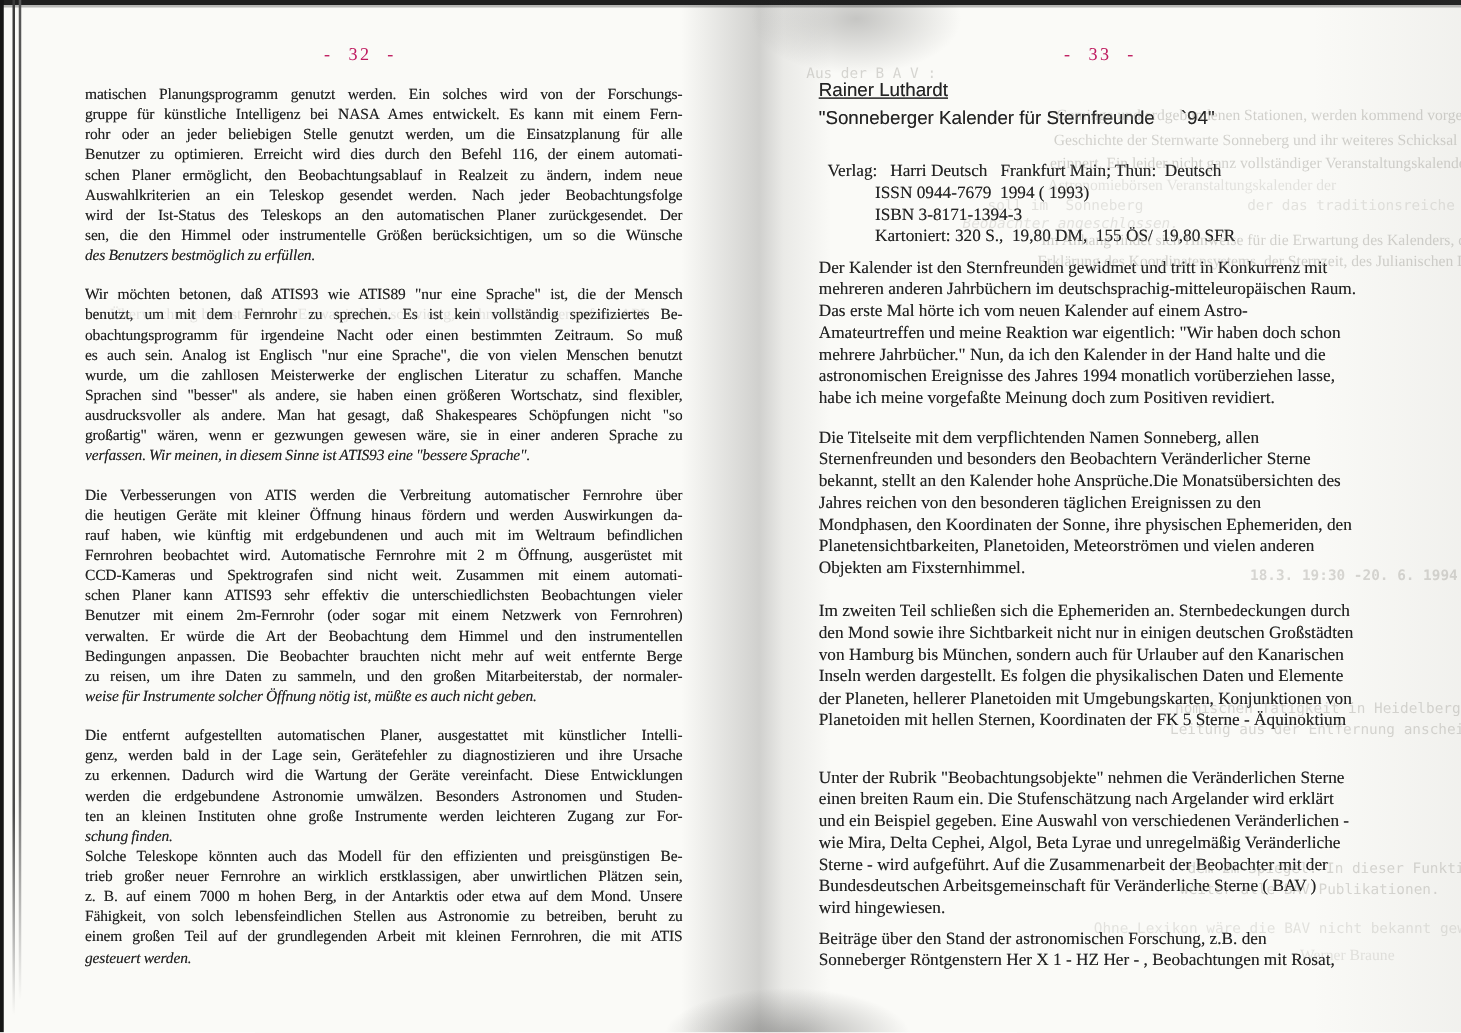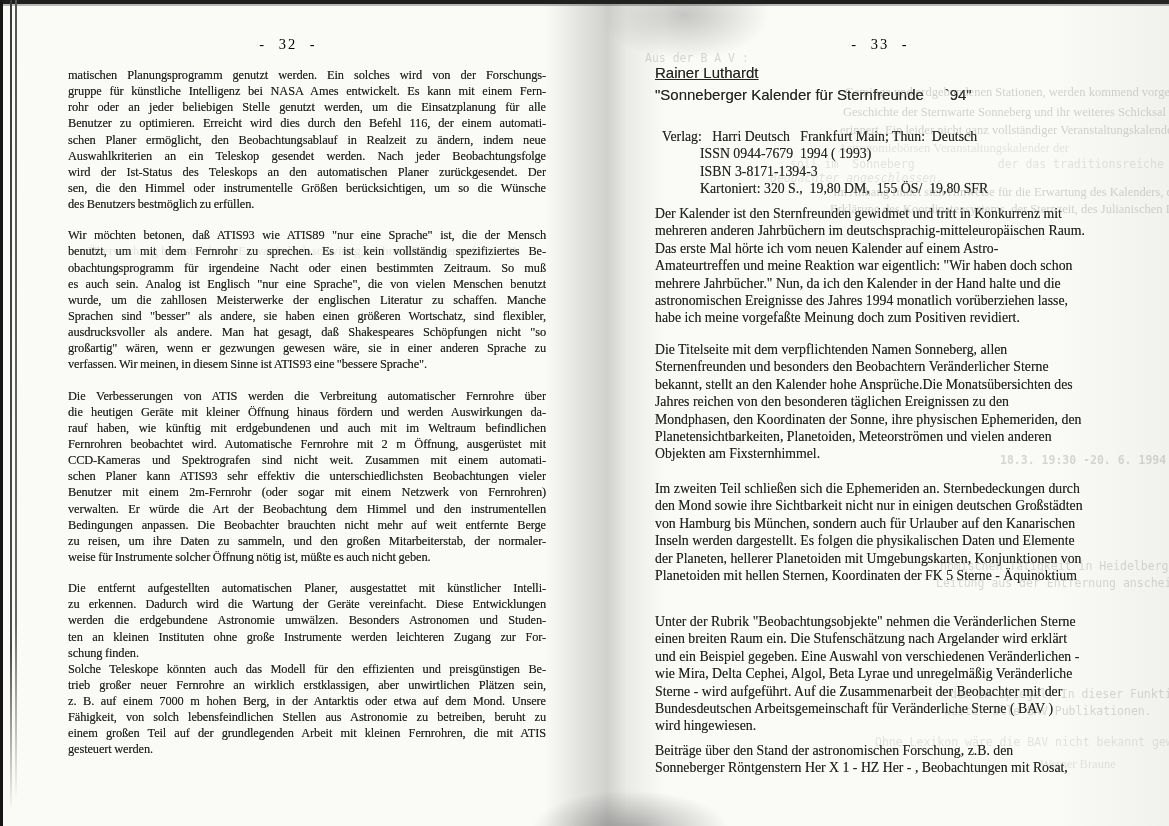--- a/index.html
+++ b/index.html
@@ -22,35 +22,35 @@
   .gutter{position:absolute;left:545px;top:0;width:120px;height:826px;
     background:linear-gradient(to right,rgba(40,40,40,0) 0%,rgba(40,40,40,.16) 42%,rgba(40,40,40,.20) 52%,rgba(40,40,40,.08) 68%,rgba(40,40,40,0) 100%);}
   .gutter-top{position:absolute;left:600px;top:-30px;width:170px;height:90px;border-radius:50%;
     background:radial-gradient(ellipse at center,rgba(40,40,40,.25) 0%,rgba(40,40,40,0) 70%);}
   .gutter-bottom{position:absolute;left:530px;top:790px;width:200px;height:80px;border-radius:50%;
     background:radial-gradient(ellipse at center,rgba(30,30,30,.35) 0%,rgba(30,30,30,0) 70%);}
   .wash-right{position:absolute;right:0;top:0;width:120px;height:826px;
     background:linear-gradient(to right,rgba(120,118,110,0) 0%,rgba(120,118,110,.07) 100%);}
 
   
-  .pgnum{position:absolute;top:36px;font-size:14.5px;letter-spacing:2px;word-spacing:7px;color:#000000;white-space:pre;}
+  .pgnum{position:absolute;top:36px;font-size:14.5px;letter-spacing:2px;word-spacing:7px;color:#be185d;white-space:pre;}
   #pgnum-left{left:68px;width:440px;text-align:center;}
   #pgnum-right{left:655px;width:450px;text-align:center;}
 
   
   #left-col{position:absolute;left:68px;top:67px;width:478px;}
   .jpara{margin:0 0 15px 0;}
   .jpara.tight{margin-bottom:0;}
   .jline{
     font-size:12.4px;line-height:16.15px;height:16.15px;overflow:hidden;
     text-align:justify;text-align-last:justify;
     letter-spacing:-0.12px;word-spacing:-0.4px;
     text-shadow:0 0 .4px rgba(20,20,20,.55);
   }
-  .jline.last{text-align-last:left;}
+  .jline.last{text-align-last:left;font-style:italic;}
 
   
   #right-col{position:absolute;left:655px;top:0;width:480px;height:826px;}
   .sansline{font-family:"Liberation Sans", sans-serif;font-size:15px;line-height:20px;white-space:pre;
     text-shadow:0 0 .4px rgba(20,20,20,.5);}
   #author{position:absolute;left:0;top:63px;text-decoration:underline;}
   #booktitle{position:absolute;left:0;top:85px;}
   #publisher{position:absolute;left:7px;top:128px;}
   .rline{font-size:13.8px;line-height:17.4px;white-space:pre;overflow:hidden;
     text-shadow:0 0 .4px rgba(20,20,20,.5);}
@@ -111,20 +111,21 @@
         <div class="jline">CCD-Kameras und Spektrografen sind nicht weit. Zusammen mit einem automati-</div>
         <div class="jline">schen Planer kann ATIS93 sehr effektiv die unterschiedlichsten Beobachtungen vieler</div>
         <div class="jline">Benutzer mit einem 2m-Fernrohr (oder sogar mit einem Netzwerk von Fernrohren)</div>
         <div class="jline">verwalten. Er würde die Art der Beobachtung dem Himmel und den instrumentellen</div>
         <div class="jline">Bedingungen anpassen. Die Beobachter brauchten nicht mehr auf weit entfernte Berge</div>
         <div class="jline">zu reisen, um ihre Daten zu sammeln, und den großen Mitarbeiterstab, der normaler-</div>
         <div class="jline last">weise für Instrumente solcher Öffnung nötig ist, müßte es auch nicht geben.</div>
       </div>
       <div class="jpara tight">
         <div class="jline">Die entfernt aufgestellten automatischen Planer, ausgestattet mit künstlicher Intelli-</div>
+        <div class="jline">genz, werden bald in der Lage sein, Gerätefehler zu diagnostizieren und ihre Ursache</div>
         <div class="jline">zu erkennen. Dadurch wird die Wartung der Geräte vereinfacht. Diese Entwicklungen</div>
         <div class="jline">werden die erdgebundene Astronomie umwälzen. Besonders Astronomen und Studen-</div>
         <div class="jline">ten an kleinen Instituten ohne große Instrumente werden leichteren Zugang zur For-</div>
         <div class="jline last">schung finden.</div>
       </div>
       <div class="jpara tight">
         <div class="jline">Solche Teleskope könnten auch das Modell für den effizienten und preisgünstigen Be-</div>
         <div class="jline">trieb großer neuer Fernrohre an wirklich erstklassigen, aber unwirtlichen Plätzen sein,</div>
         <div class="jline">z. B. auf einem 7000 m hohen Berg, in der Antarktis oder etwa auf dem Mond. Unsere</div>
         <div class="jline">Fähigkeit, von solch lebensfeindlichen Stellen aus Astronomie zu betreiben, beruht zu</div>

